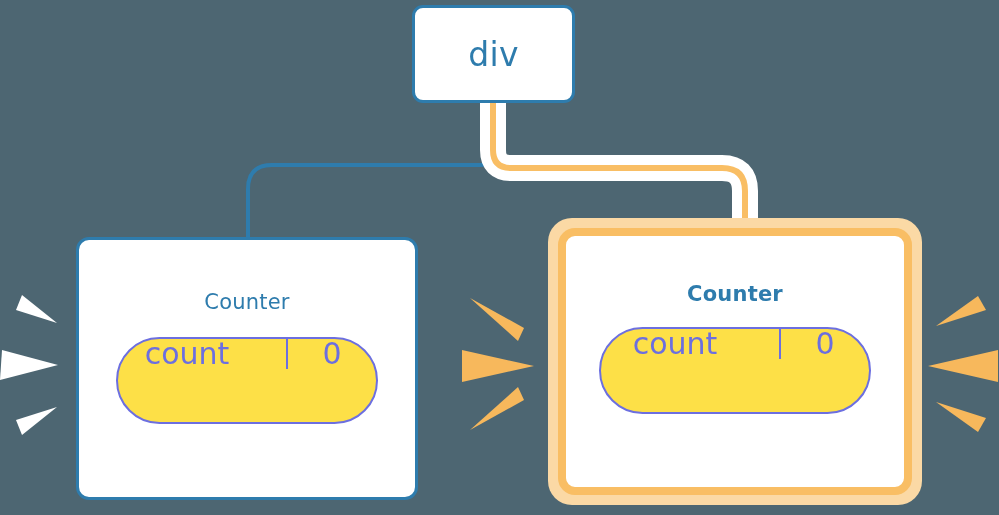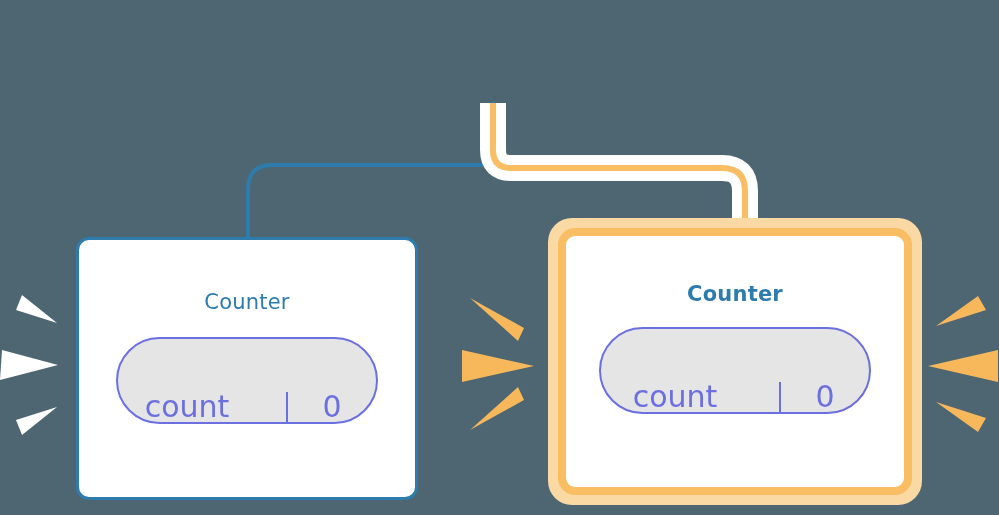--- a/index.html
+++ b/index.html
@@ -88,25 +88,25 @@
     font-weight: 400;
     letter-spacing: .2px;
     line-height: 1;
   }
   #node-counter-left .node-title { margin-top: 52px; }
   #node-counter-right .node-title { margin-top: 48px; font-weight: 700; }
 
   
   .state-pill {
     display: flex;
-    align-items: flex-end;
+    align-items: flex-start;
     border: 2px solid #6c6fe0;
     border-radius: 999px;
     overflow: hidden;
-    background: #e5e5e5;
+    background: #fde047;
     gap: 44px;
   }
   #node-counter-left .state-pill { margin-top: 24px; width: 258px; height: 83px; }
   #node-counter-right .state-pill { margin-top: 22px; width: 268px; height: 83px; }
   .pill-key, .pill-val {
     display: flex;
     align-items: center;
     justify-content: center;
     color: #6c6fe0;
     font-size: 30px;
@@ -129,20 +129,23 @@
 
   <svg id="wires" viewBox="0 0 999 515" width="999" height="515" aria-hidden="true">
 
     <path d="M 493 103 L 493 152 Q 493 165 480 165 L 272 165 Q 248 165 248 189 L 248 237" fill="none" stroke="#2e7cad" stroke-width="4" stroke-linecap="round"></path>
 
     <path d="M 493 103 L 493 150 Q 493 168 511 168 L 722 168 Q 745 168 745 191 L 745 222" fill="none" stroke="#ffffff" stroke-width="26" stroke-linecap="butt" stroke-linejoin="round"></path>
 
     <path d="M 493 103 L 493 150 Q 493 168 511 168 L 722 168 Q 745 168 745 191 L 745 222" fill="none" stroke="#f9be64" stroke-width="6" stroke-linecap="butt" stroke-linejoin="round"></path>
   </svg>
 
+  <div class="node" id="node-div">
+    <span class="node-title">div</span>
+  </div>
 
   <div class="node" id="node-counter-left">
     <span class="node-title">Counter</span>
     <div class="state-pill">
       <span class="pill-key">count</span>
       <span class="pill-val">0</span>
     </div>
   </div>
 
   <div class="node" id="node-counter-right">

